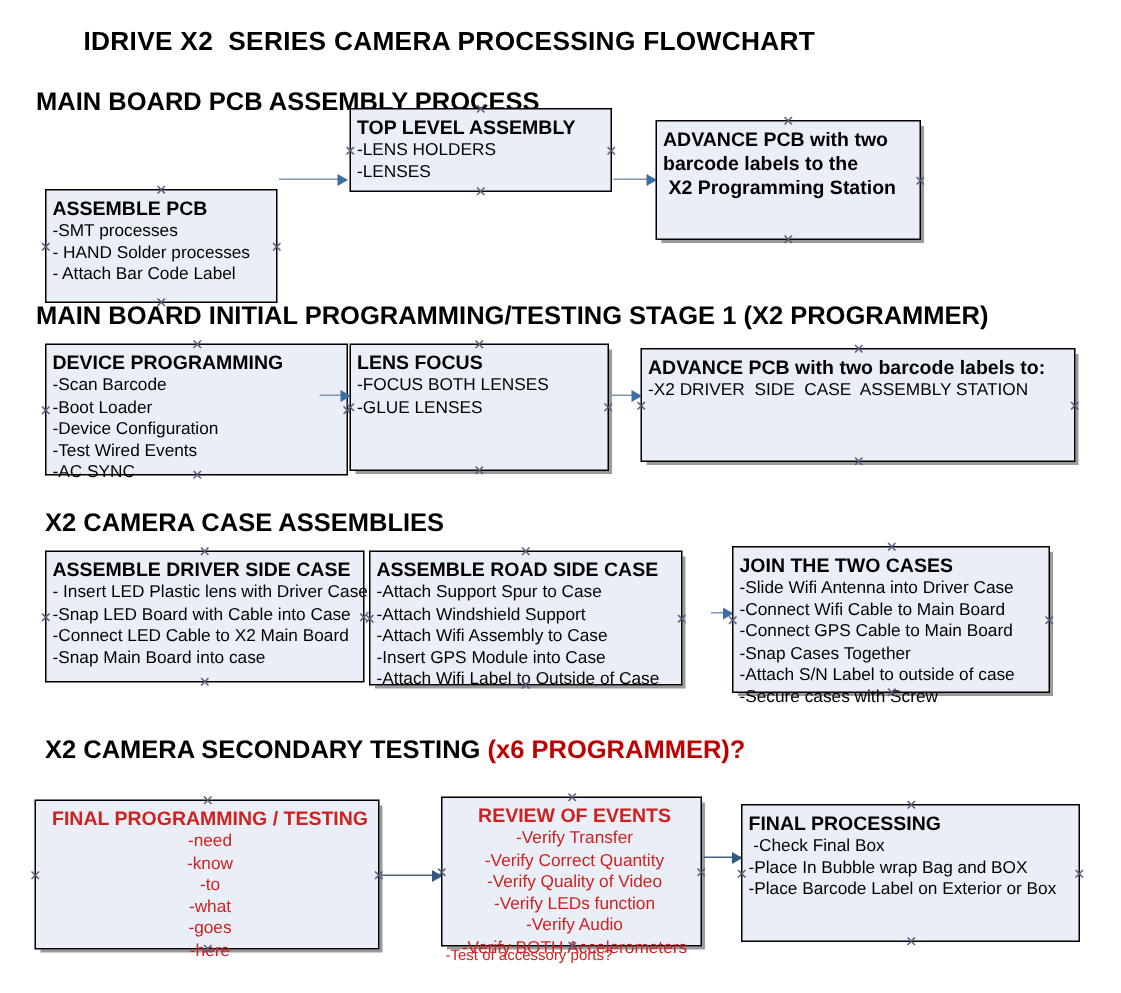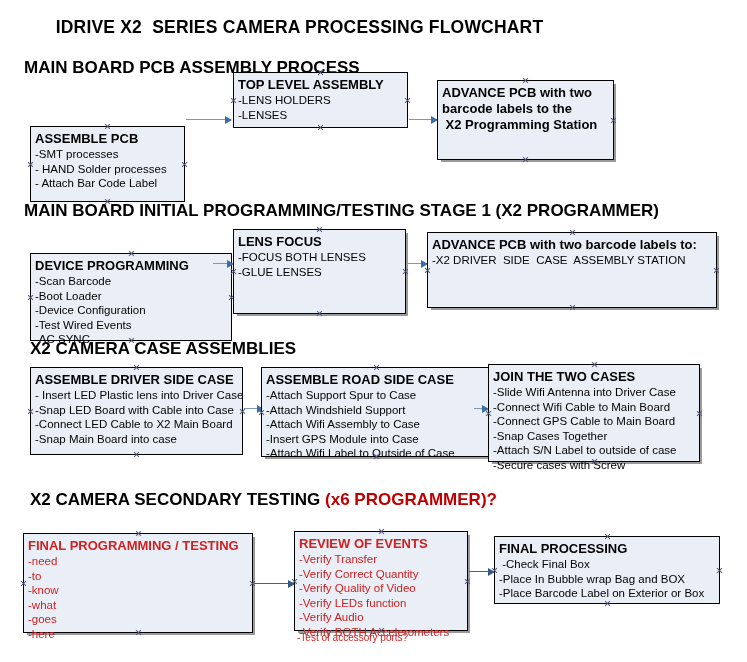--- a/index.html
+++ b/index.html
@@ -62,20 +62,21 @@
     margin-bottom: 1px;
   }
   .box .box-line {
     font-size: 11.5px;
     line-height: 14.5px;
     white-space: pre;
   }
   .box.red .box-title,
   .box.red .box-line {
     color: #d02020;
+    text-align: center;
   }
   
   .handle {
     position: absolute;
     width: 7px;
     height: 7px;
     pointer-events: none;
   }
   .handle::before,
   .handle::after {
@@ -172,21 +173,21 @@
     <div class="box-title">ADVANCE PCB with two</div>
     <div class="box-title">barcode labels to the</div>
     <div class="box-title"> X2 Programming Station</div>
     <span class="handle h-top"></span>
     <span class="handle h-bottom"></span>
     <span class="handle h-right"></span>
   </div>
 
   <div class="section-header" style="left:24px; top:201px;">MAIN BOARD INITIAL PROGRAMMING/TESTING STAGE 1 (X2 PROGRAMMER)</div>
 
-  <div class="box" style="left:30px; top:229px; width:202px; height:88px;margin-top:24px;">
+  <div class="box" style="left:30px; top:229px; width:202px; height:88px;">
     <div class="box-title">DEVICE PROGRAMMING</div>
     <div class="box-line">-Scan Barcode</div>
     <div class="box-line">-Boot Loader</div>
     <div class="box-line">-Device Configuration</div>
     <div class="box-line">-Test Wired Events</div>
     <div class="box-line">-AC SYNC</div>
     <span class="handle h-top"></span>
     <span class="handle h-bottom"></span>
     <span class="handle h-left"></span>
     <span class="handle h-right"></span>
@@ -218,36 +219,36 @@
     <span class="handle h-top"></span>
     <span class="handle h-bottom"></span>
     <span class="handle h-left"></span>
     <span class="handle h-right"></span>
   </div>
 
   <div class="section-header" style="left:30px; top:339px;">X2 CAMERA CASE ASSEMBLIES</div>
 
   <div class="box" style="left:30px; top:367px; width:213px; height:88px;">
     <div class="box-title">ASSEMBLE DRIVER SIDE CASE</div>
-    <div class="box-line">- Insert LED Plastic lens into Driver Case</div>
+    <div class="box-line">- Insert LED Plastic lens with Driver Case</div>
     <div class="box-line">-Snap LED Board with Cable into Case</div>
     <div class="box-line">-Connect LED Cable to X2 Main Board</div>
     <div class="box-line">-Snap Main Board into case</div>
     <span class="handle h-top"></span>
     <span class="handle h-bottom"></span>
     <span class="handle h-left"></span>
     <span class="handle h-right"></span>
   </div>
 
   <div class="connector" style="left:244px; top:408px; width:19px;">
     <span class="line"></span>
     <span class="arrowhead"></span>
   </div>
 
-  <div class="box shadowed" style="left:261px; top:367px; width:230px; height:90px;">
+  <div class="box shadowed" style="left:246px; top:367px; width:209px; height:90px;">
     <div class="box-title">ASSEMBLE ROAD SIDE CASE</div>
     <div class="box-line">-Attach Support Spur to Case</div>
     <div class="box-line">-Attach Windshield Support</div>
     <div class="box-line">-Attach Wifi Assembly to Case</div>
     <div class="box-line">-Insert GPS Module into Case</div>
     <div class="box-line">-Attach Wifi Label to Outside of Case</div>
     <span class="handle h-top"></span>
     <span class="handle h-bottom"></span>
     <span class="handle h-left"></span>
     <span class="handle h-right"></span>
@@ -270,22 +271,22 @@
     <span class="handle h-bottom"></span>
     <span class="handle h-left"></span>
     <span class="handle h-right"></span>
   </div>
 
   <div class="section-header" style="left:30px; top:490px;"><span>X2 CAMERA SECONDARY TESTING </span><span class="accent">(x6 PROGRAMMER)?</span></div>
 
   <div class="box red shadowed" style="left:23px; top:533px; width:230px; height:100px;">
     <div class="box-title">FINAL PROGRAMMING / TESTING</div>
     <div class="box-line">-need</div>
+    <div class="box-line">-know</div>
     <div class="box-line">-to</div>
-    <div class="box-line">-know</div>
     <div class="box-line">-what</div>
     <div class="box-line">-goes</div>
     <div class="box-line">-here</div>
     <span class="handle h-top"></span>
     <span class="handle h-bottom"></span>
     <span class="handle h-left"></span>
     <span class="handle h-right"></span>
   </div>
 
   <div class="connector dark" style="left:254px; top:583px; width:40px;">
@@ -307,21 +308,21 @@
     <span class="handle h-right"></span>
   </div>
 
   <div class="overflow-line" style="left:297px; top:631px;">-Test of accessory ports?</div>
 
   <div class="connector dark" style="left:469px; top:571px; width:25px;">
     <span class="line"></span>
     <span class="arrowhead"></span>
   </div>
 
-  <div class="box" style="left:494px; top:536px; width:226px; height:68px;">
+  <div class="box" style="left:494px; top:536px; width:226px; height:92px;">
     <div class="box-title">FINAL PROCESSING</div>
     <div class="box-line"> -Check Final Box</div>
     <div class="box-line">-Place In Bubble wrap Bag and BOX</div>
     <div class="box-line">-Place Barcode Label on Exterior or Box</div>
     <span class="handle h-top"></span>
     <span class="handle h-bottom"></span>
     <span class="handle h-left"></span>
     <span class="handle h-right"></span>
   </div>
 

